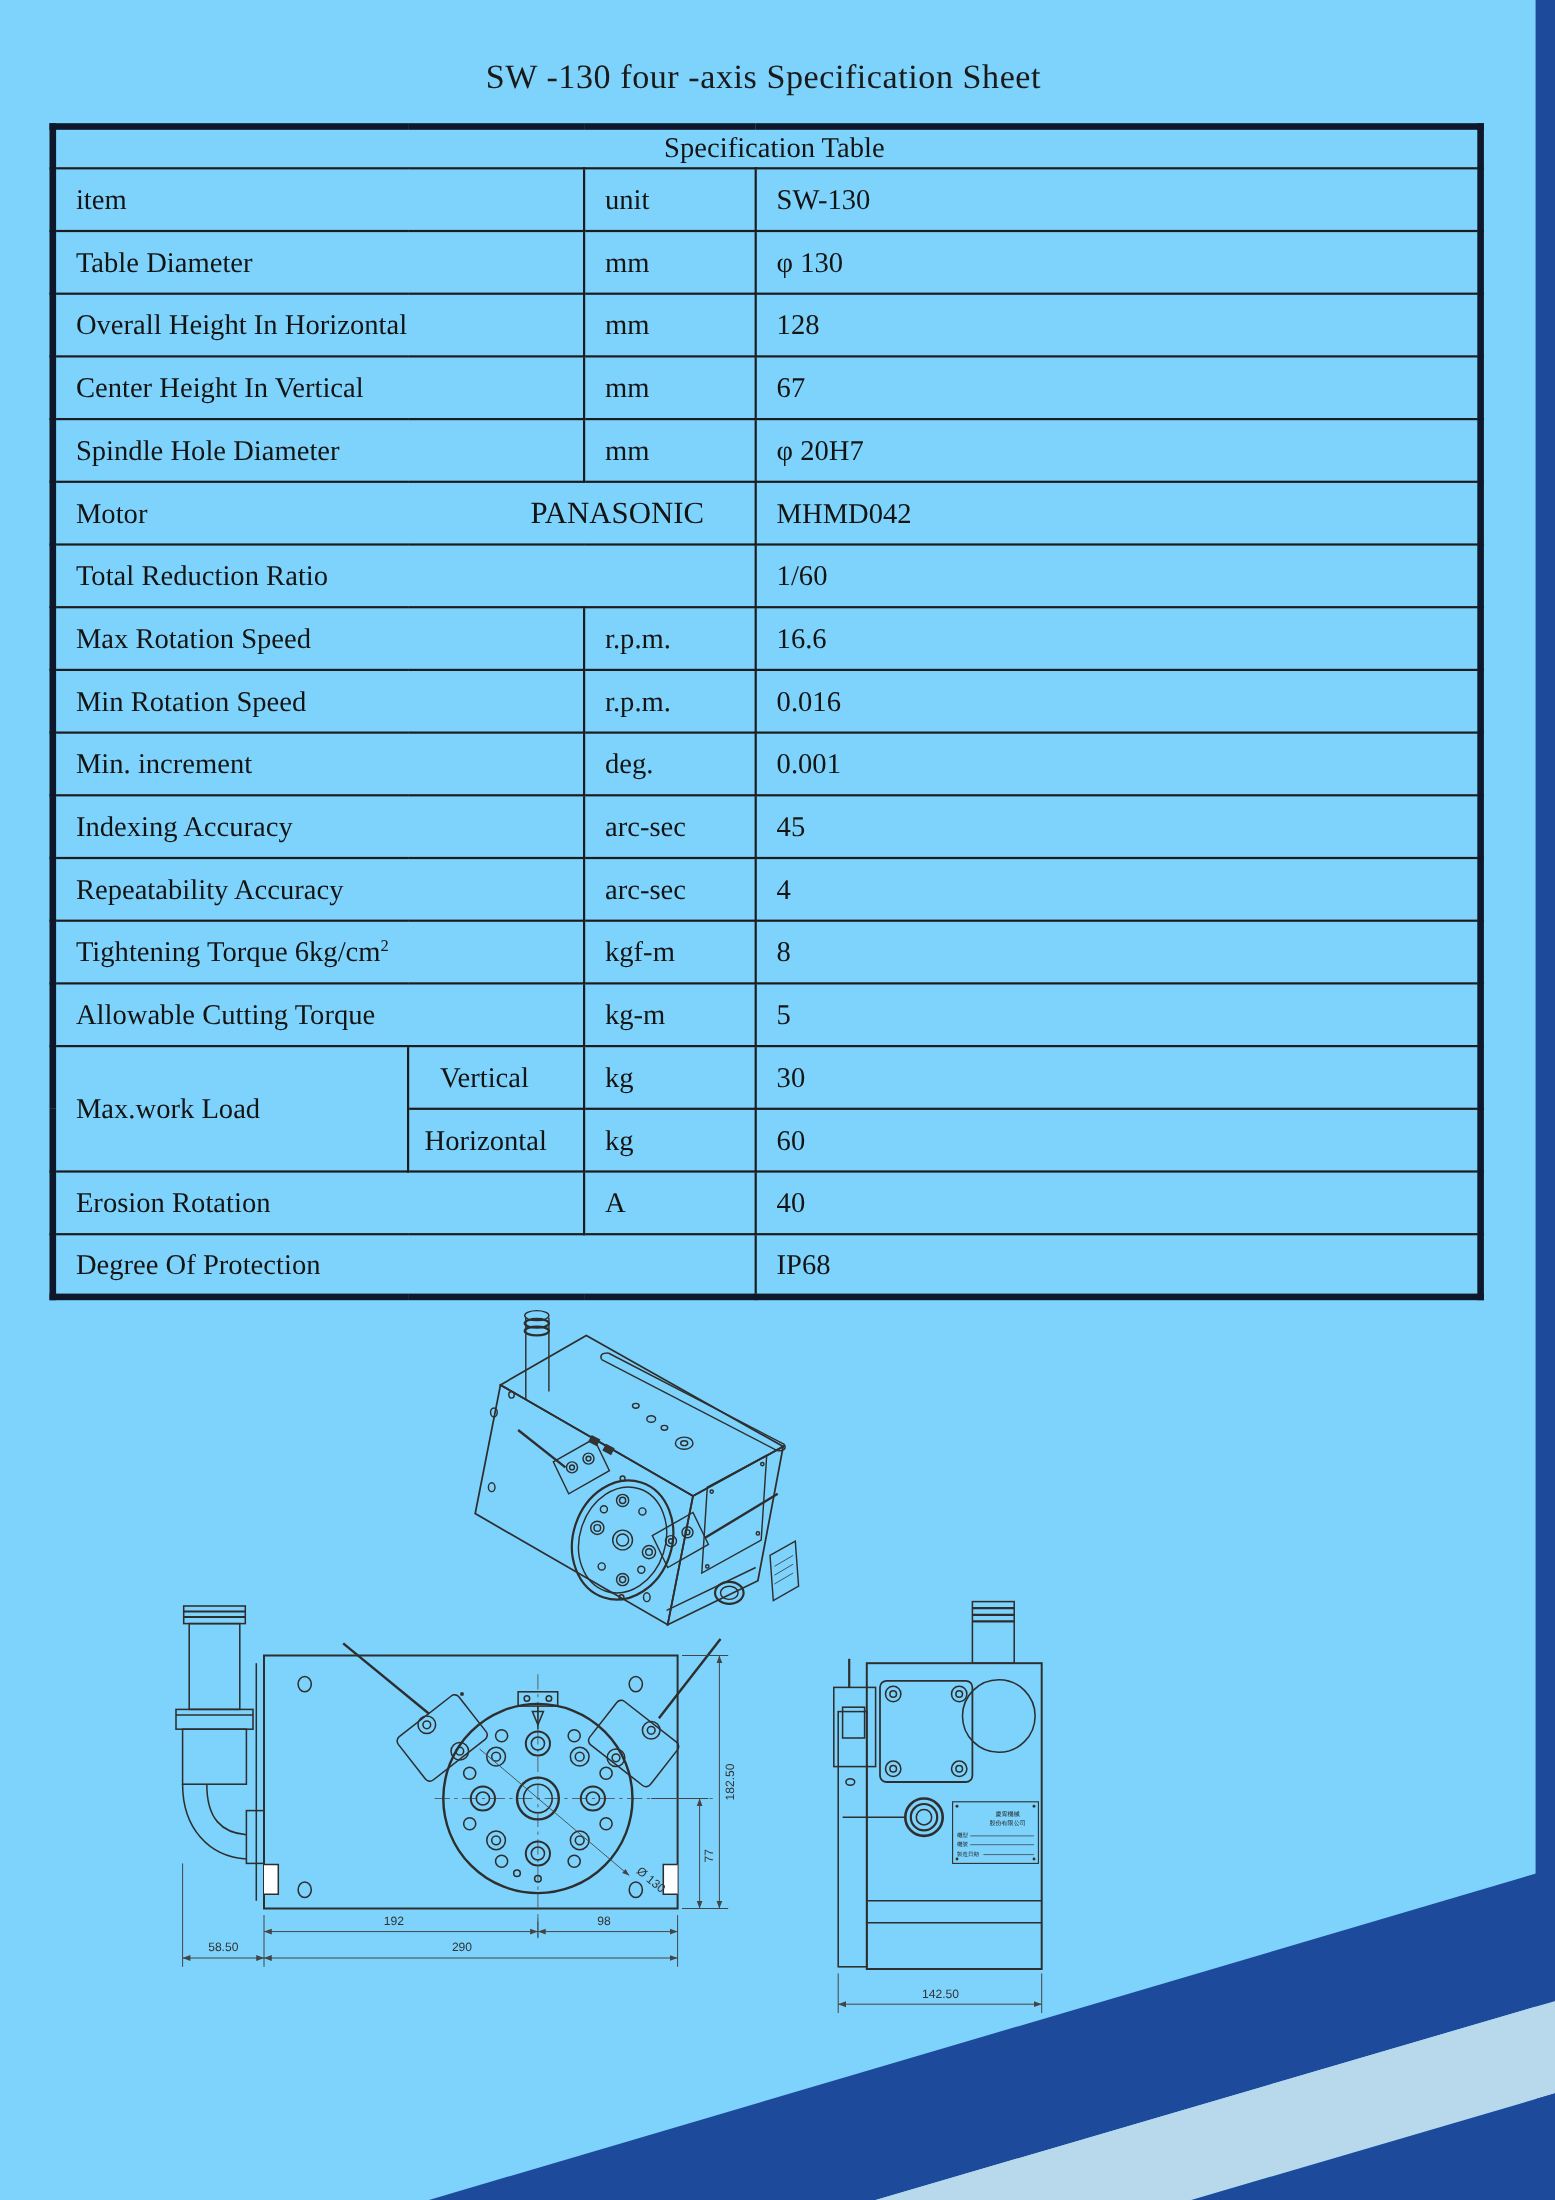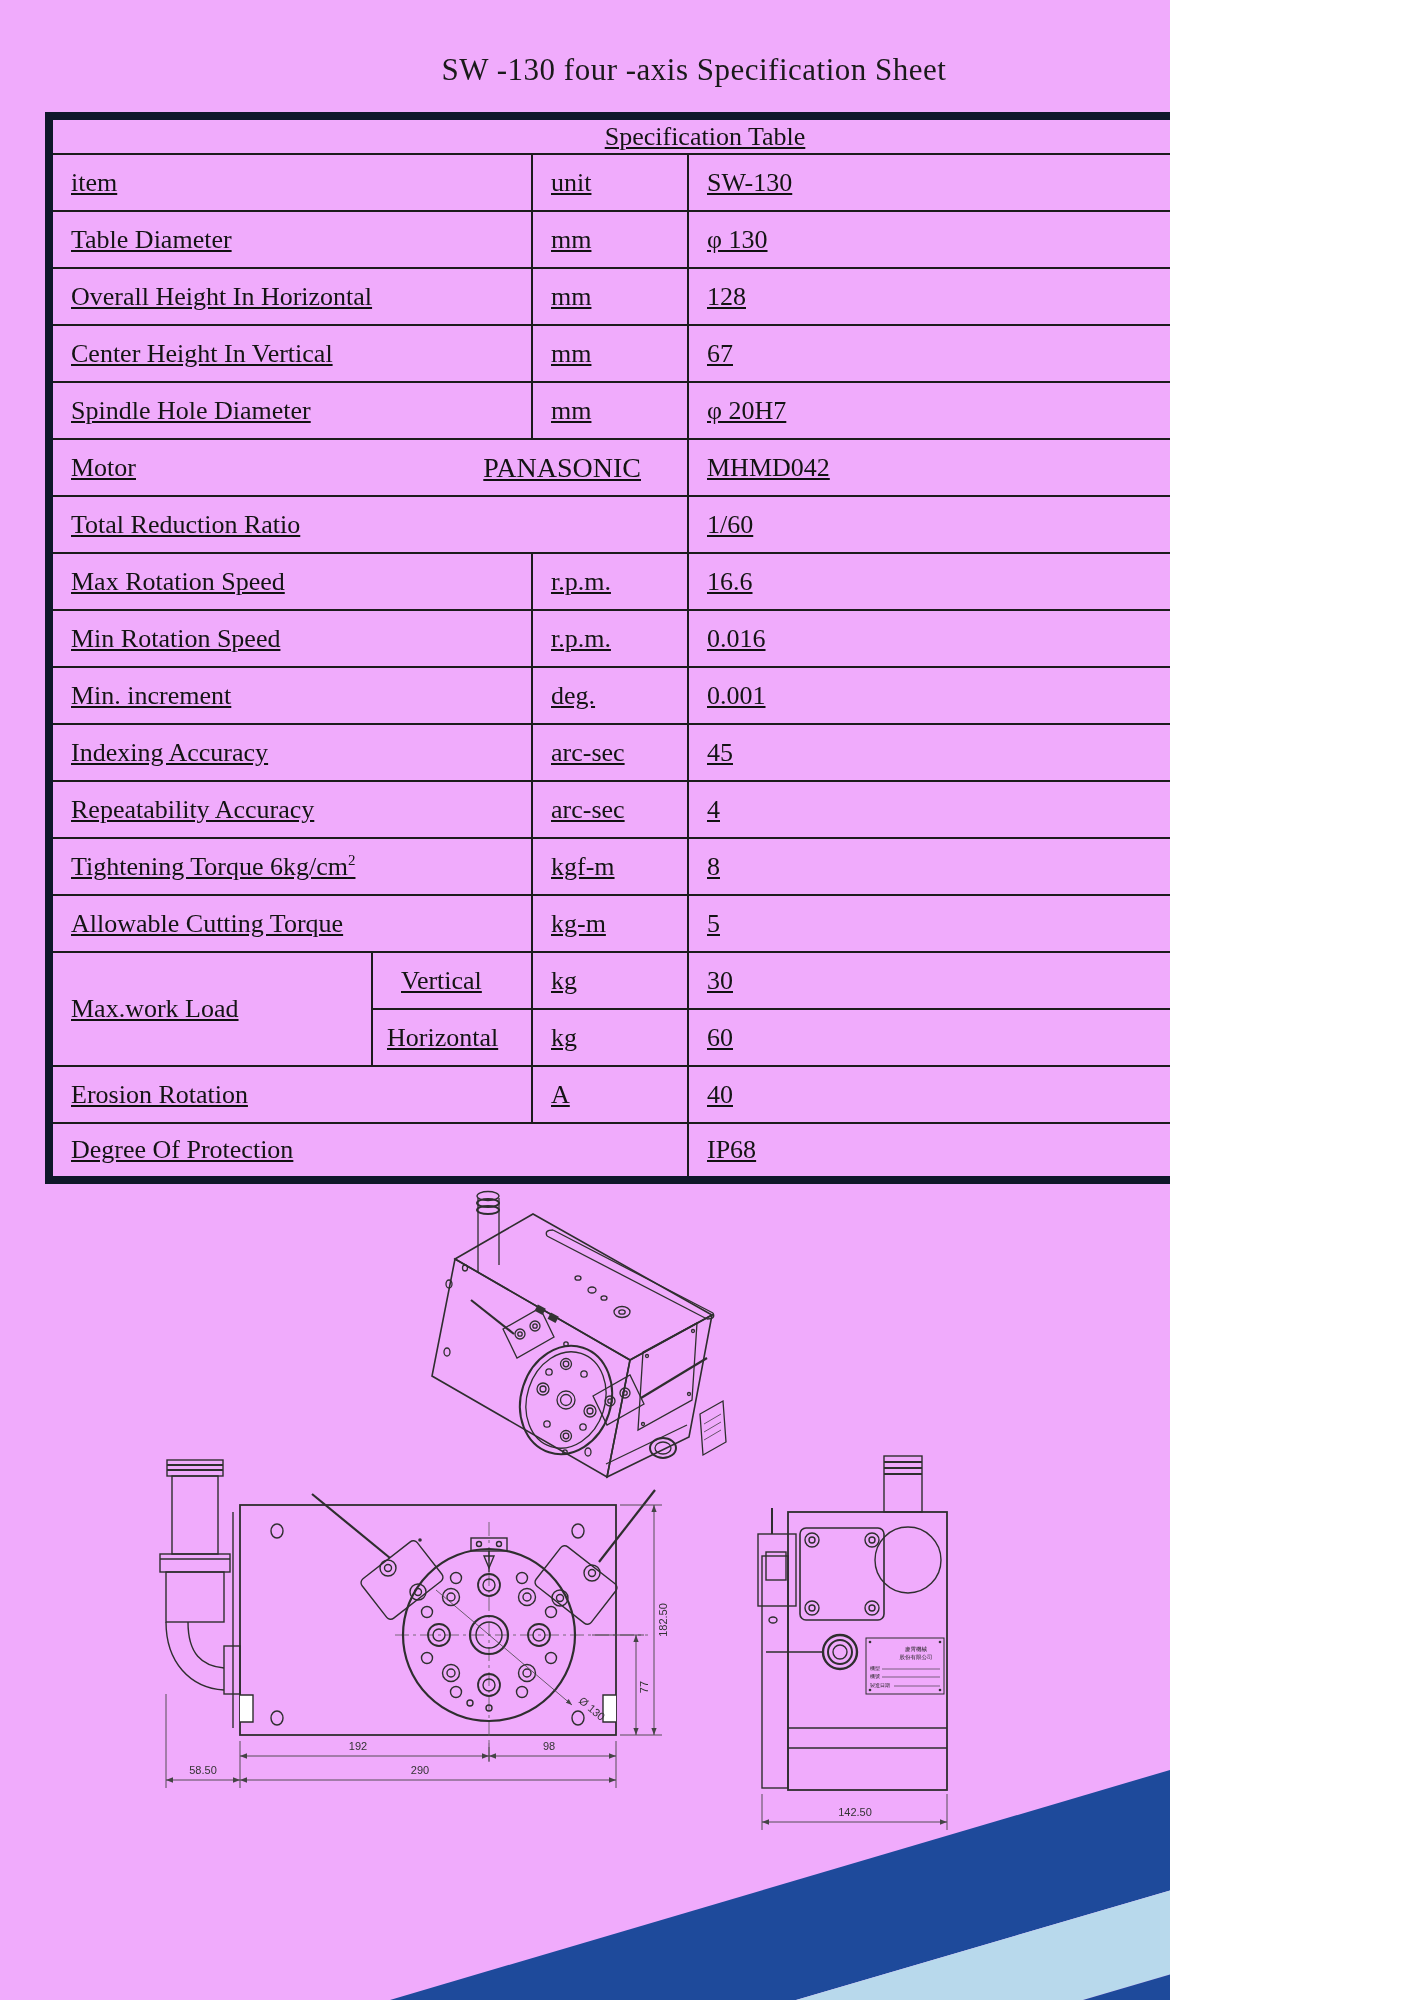--- a/index.html
+++ b/index.html
@@ -1,24 +1,24 @@
 <!DOCTYPE html>
 <html><head>
 <meta charset="utf-8">
 <style>
   html,body{margin:0;padding:0;background:#ffffff;}
-  .page{position:relative;width:1170px;height:2000px;background:#f0abfc;overflow:hidden;
+  .page{position:relative;width:1414px;height:2000px;background:#7dd3fc;overflow:hidden;
         font-family:"Liberation Serif", serif;color:#111;}
   .layer{position:absolute;left:0;top:0;}
   
   .title{position:absolute;left:45px;top:52px;width:1298px;text-align:center;
          font-size:31px;color:#1a1a1a;letter-spacing:0.5px;}
   
   table.spec{position:absolute;left:45px;top:112px;width:1298px;border-collapse:collapse;
-             table-layout:fixed;border:8px solid #0f172a;text-decoration:underline;}
+             table-layout:fixed;border:6px solid #0f172a;}
   table.spec td{border:2px solid #1c1c1c;font-size:26px;color:#141414;
                 padding:0 4px 0 18px;vertical-align:middle;white-space:nowrap;overflow:hidden;}
   table.spec tr{height:57px;}
   table.spec tr.hdr{height:38px;}
   td.hdrcell{text-align:center;padding:0;font-size:26px;}
   td.unit{padding-left:14px;}
   td.val{font-size:28px;padding-left:16px;}
   td.center{text-align:left;padding-left:0;}
   .motor-wrap{display:flex;justify-content:space-between;align-items:center;padding-right:42px;}
   .motor-brand{font-size:28px;}

